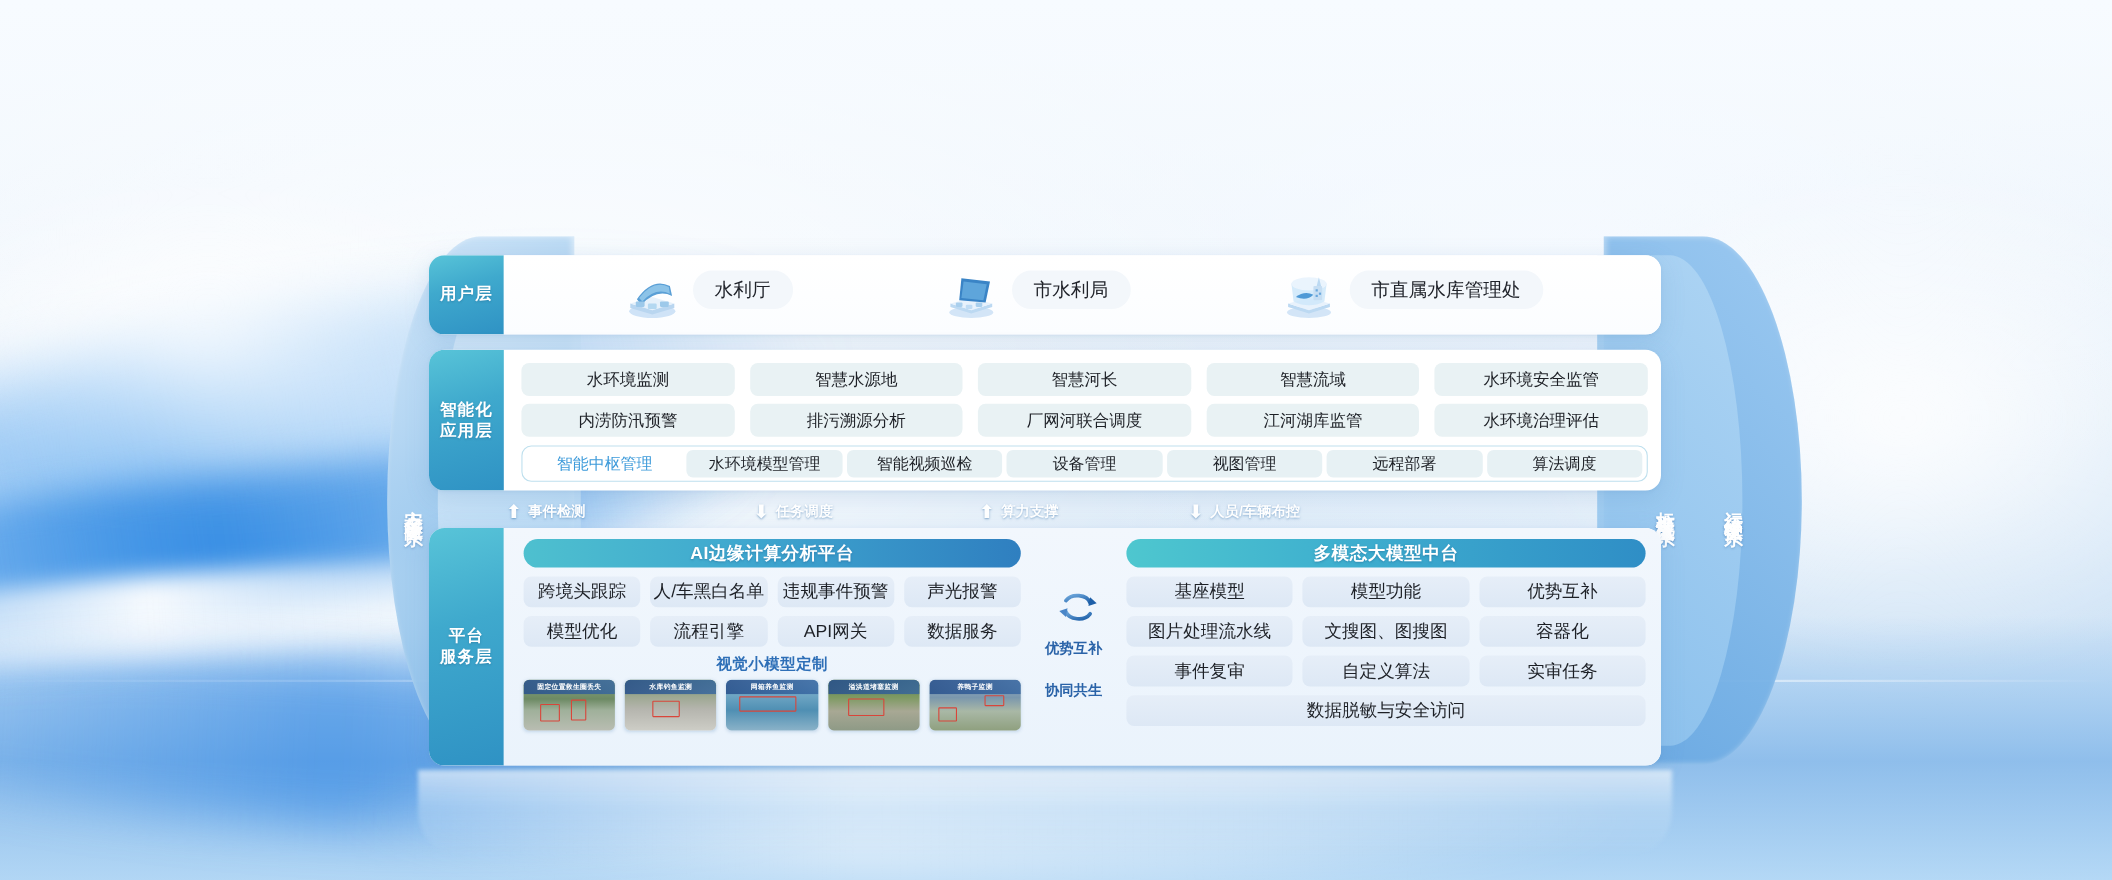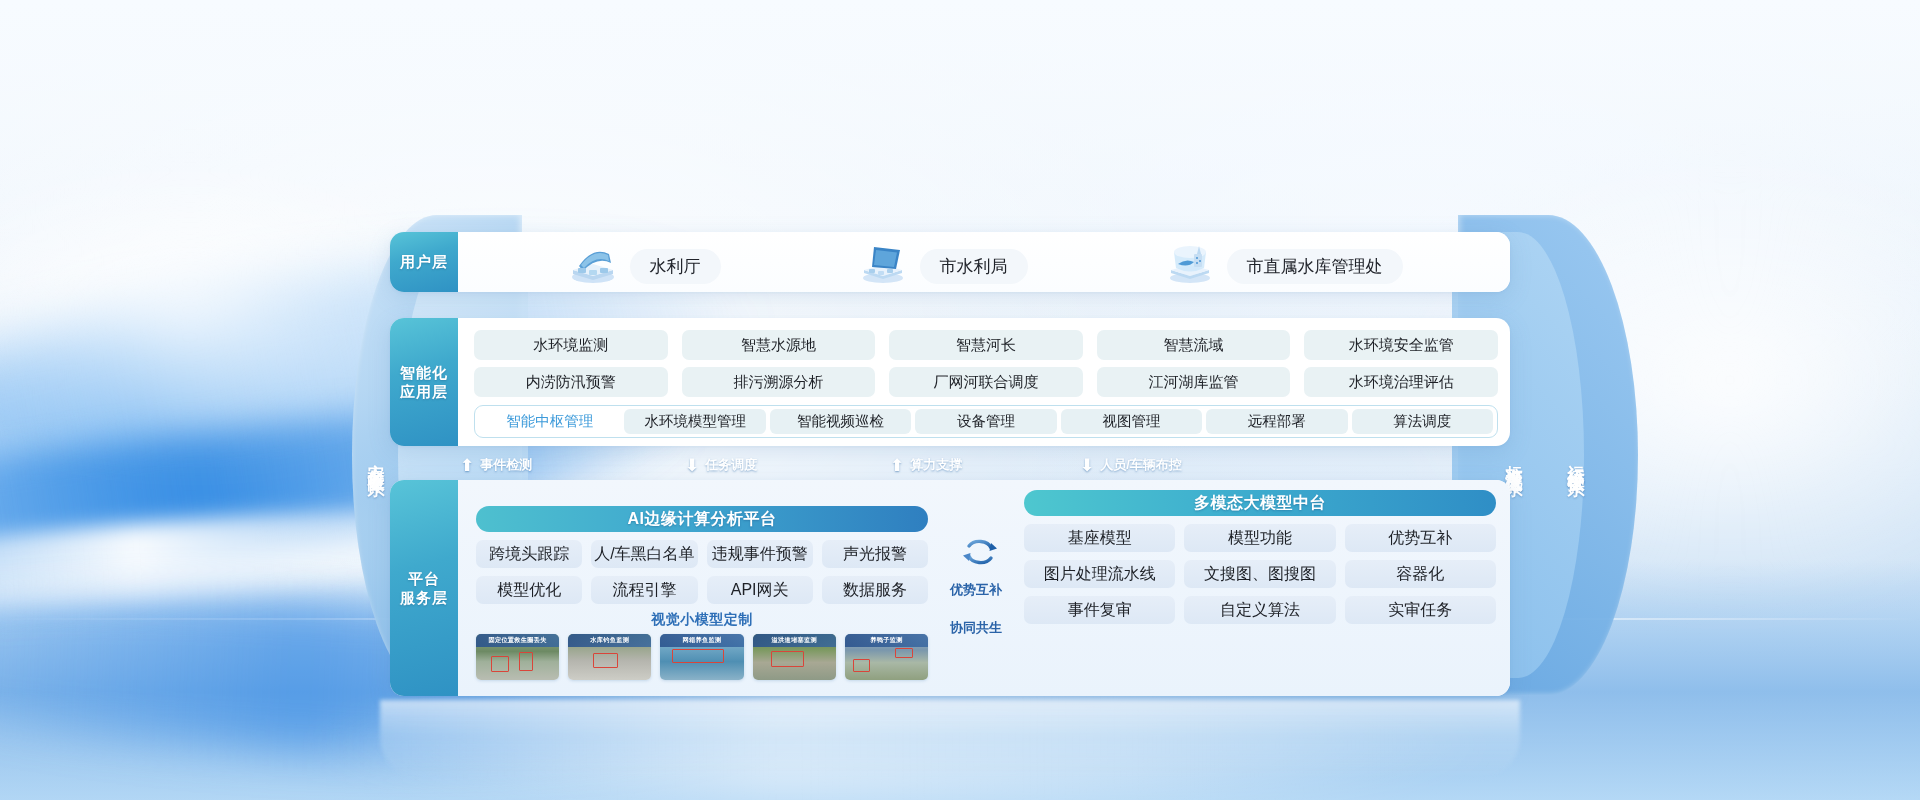--- a/index.html
+++ b/index.html
@@ -113,27 +113,27 @@
     font-weight:700;
     line-height:1.28;
     display:flex; align-items:center; justify-content:center;
     text-align:center;
     letter-spacing:1px;
     text-shadow:0 1px 2px rgba(20,70,110,0.3);
   }
   .panel-body { flex:1; position:relative; }
 
   
-  #panel-user { left:390px; top:232px; width:1120px; height:60px; }
+  #panel-user { left:390px; top:232px; width:1120px; height:72px; }
   #panel-user .panel-body {
     display:flex; align-items:center; justify-content:space-around;
     padding:0 40px;
     background:linear-gradient(180deg,#ffffff 0%,#fbfdff 100%);
   }
-  .user-entity { display:flex; align-items:flex-end; gap:10px; }
+  .user-entity { display:flex; align-items:flex-start; gap:10px; }
   .user-label {
     background:#f3f7fb;
     border-radius:18px;
     padding:6px 20px;
     font-size:17px;
     color:#20232a;
     font-weight:500;
     white-space:nowrap;
   }
   .iso-icon { width:54px; height:44px; position:relative; flex:0 0 54px; }
@@ -201,21 +201,21 @@
   .plat-col-mid  { flex:0 0 76px; display:flex; flex-direction:column; align-items:center; justify-content:center; gap:20px; }
   .plat-col-right{ flex:1; display:flex; flex-direction:column; }
 
   .banner {
     height:26px; border-radius:13px;
     display:flex; align-items:center; justify-content:center;
     color:#ffffff; font-size:16px; font-weight:700;
     letter-spacing:0.5px;
     text-shadow:0 1px 2px rgba(20,70,120,0.35);
   }
-  .banner.edge  { background:linear-gradient(90deg,#4ec0cf 0%,#3fa7cf 45%,#2f7fc0 100%);margin-top:16px; }
+  .banner.edge  { background:linear-gradient(90deg,#4ec0cf 0%,#3fa7cf 45%,#2f7fc0 100%); }
   .banner.model { background:linear-gradient(90deg,#4ec7cf 0%,#3fb0cf 40%,#2f8ec6 100%); }
 
   .chip-row { display:flex; gap:9px; margin-top:8px; }
   .chip {
     flex:1; height:28px; border-radius:7px;
     background:linear-gradient(180deg,#e6eef8 0%,#dde8f5 100%);
     display:flex; align-items:center; justify-content:center;
     font-size:16px; color:#1d2026; white-space:nowrap;
   }
   .chip.wide { flex:none; width:100%; }
@@ -459,19 +459,22 @@
         <div class="chip-row" id="model-row3">
             <div class="chip">图片处理流水线</div>
             <div class="chip">文搜图、图搜图</div>
             <div class="chip">容器化</div>
           </div>
         <div class="chip-row" id="model-row2">
             <div class="chip">事件复审</div>
             <div class="chip">自定义算法</div>
             <div class="chip">实审任务</div>
           </div>
+        <div class="chip-row" id="model-row4">
+            <div class="chip wide">数据脱敏与安全访问</div>
+          </div>
       </div>
 
     </div>
   </div>
 
   <div id="reflection"></div>
 </div>
 
 </body></html>

